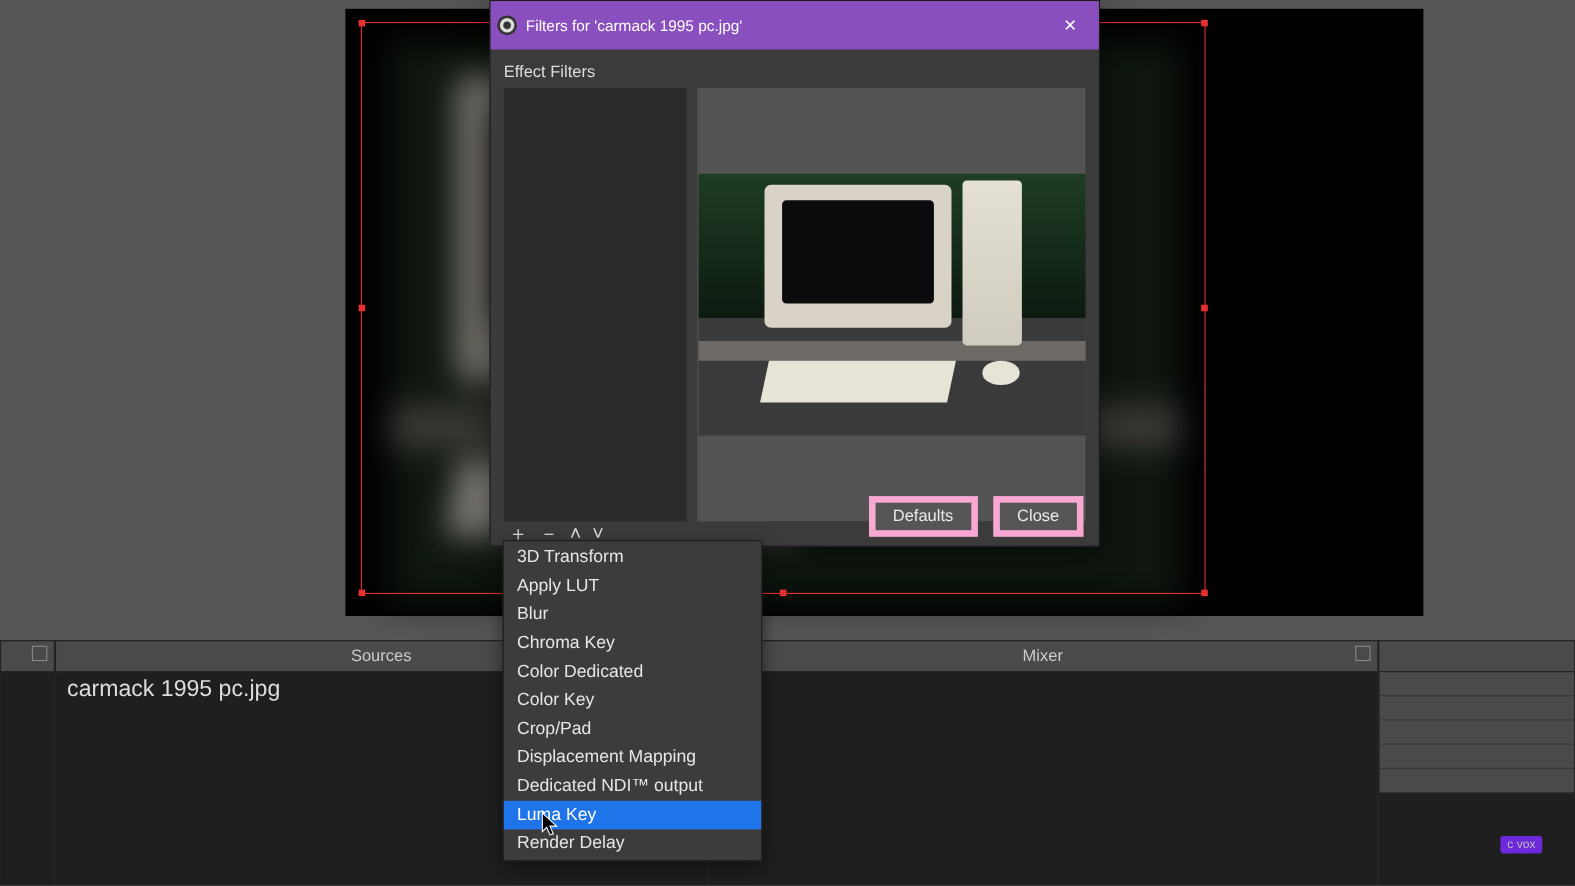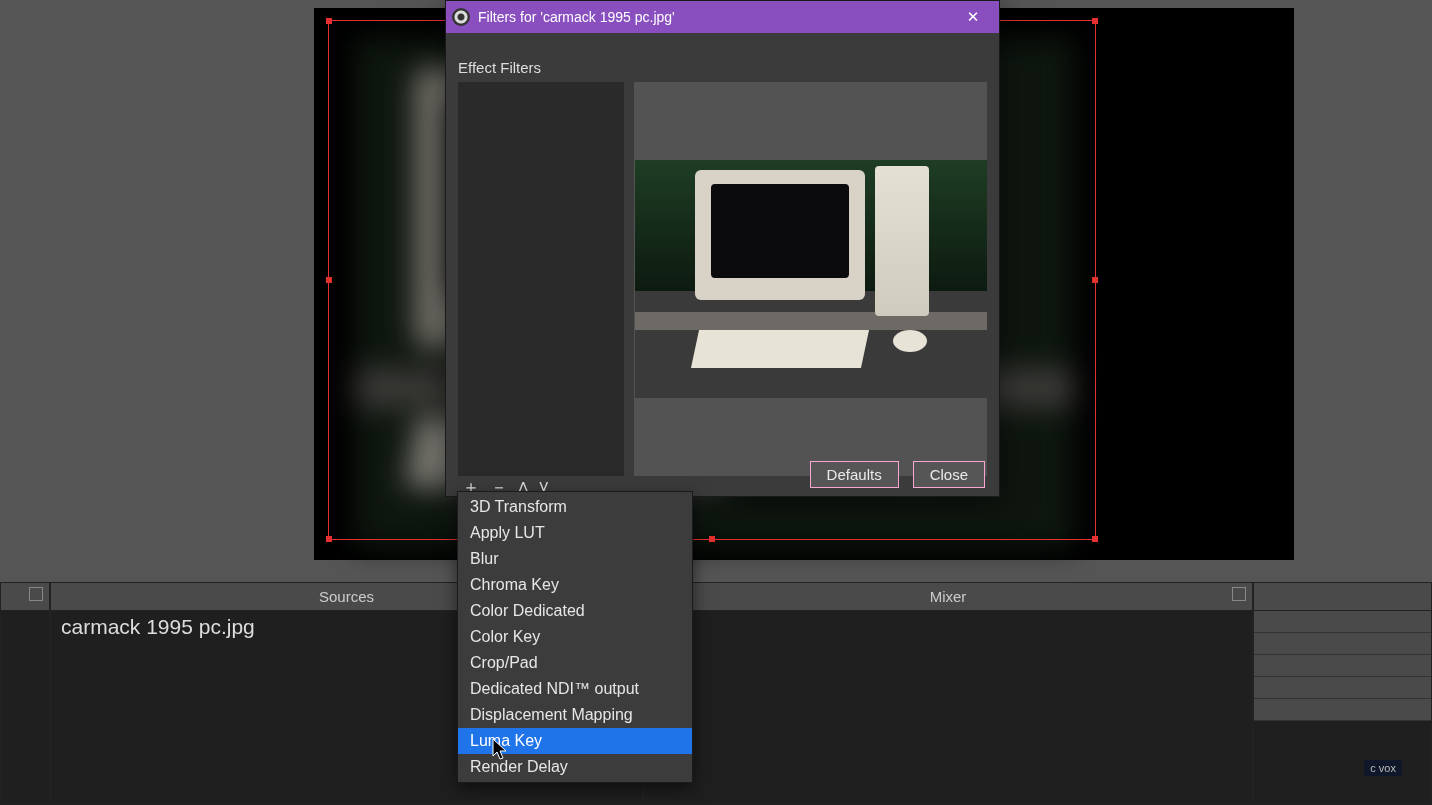--- a/index.html
+++ b/index.html
@@ -95,21 +95,21 @@
     font-size: 21px;
   }
 
   .controls-row {
     height: 22px;
     border-bottom: 1px solid #333;
     background: #4a4a4a;
   }
   .tag-chip {
     position:absolute; right:30px; top:760px;
-    background:#0f172a; color:#bbb;
+    background:#6d28d9; color:#bbb;
     font-size:11px; padding:2px 6px;
     border-radius:3px;
   }
 
   
   .filters-dialog {
     position: absolute;
     left: 445px; top: 0;
     width: 555px; height: 497px;
     background: #3b3b3b;
@@ -135,21 +135,21 @@
   .dlg-close {
     width: 40px; height: 32px;
     display:flex; align-items:center; justify-content:center;
     color:#fff; font-size:15px; cursor:pointer;
   }
 
   .dlg-body {
     flex: 1;
     display: flex;
     flex-direction: column;
-    padding: 22px 12px 0 12px;
+    padding: 8px 12px 0 12px;
   }
   .dlg-section-label {
     color:#ddd; font-size:15px; padding: 4px 0 6px 0;
   }
   .dlg-midrow {
     display:flex; gap:10px;
     height: 394px;
   }
   .filter-list {
     width: 166px;
@@ -210,21 +210,21 @@
     font-size:18px;
   }
   .tb-ico { cursor:pointer; line-height:1; }
 
   .dlg-buttons {
     position:absolute; right:14px; bottom:8px;
     display:flex; gap:14px;
   }
   .dlg-btn {
     background:#565656; color:#eaeaea;
-    border:1px solid #f9a8d4;
+    border:6px solid #f9a8d4;
     padding:4px 16px;
     font-size:15px;
     cursor:pointer;
   }
 
   
   .ctx-menu {
     position:absolute;
     left:457px; top:491px;
     width:236px;
@@ -355,21 +355,21 @@
 </div>
 
 <div class="ctx-menu" id="ctx-menu">
     <div class="ctx-item">3D Transform</div>
     <div class="ctx-item">Apply LUT</div>
     <div class="ctx-item">Blur</div>
     <div class="ctx-item">Chroma Key</div>
     <div class="ctx-item">Color Dedicated</div>
     <div class="ctx-item">Color Key</div>
     <div class="ctx-item">Crop/Pad</div>
+    <div class="ctx-item">Displacement Mapping</div>
     <div class="ctx-item">Dedicated NDI™ output</div>
-    <div class="ctx-item">Displacement Mapping</div>
     <div class="ctx-item hover">Luma Key</div>
     <div class="ctx-item">Render Delay</div>
   </div>
 
 <svg class="cursor" width="18" height="22" viewBox="0 0 18 22">
   <path d="M1 1 L1 18 L5 14 L8 21 L11 20 L8 13 L14 13 Z" fill="#000" stroke="#fff" stroke-width="1"></path>
 </svg>
 
 </body></html>

